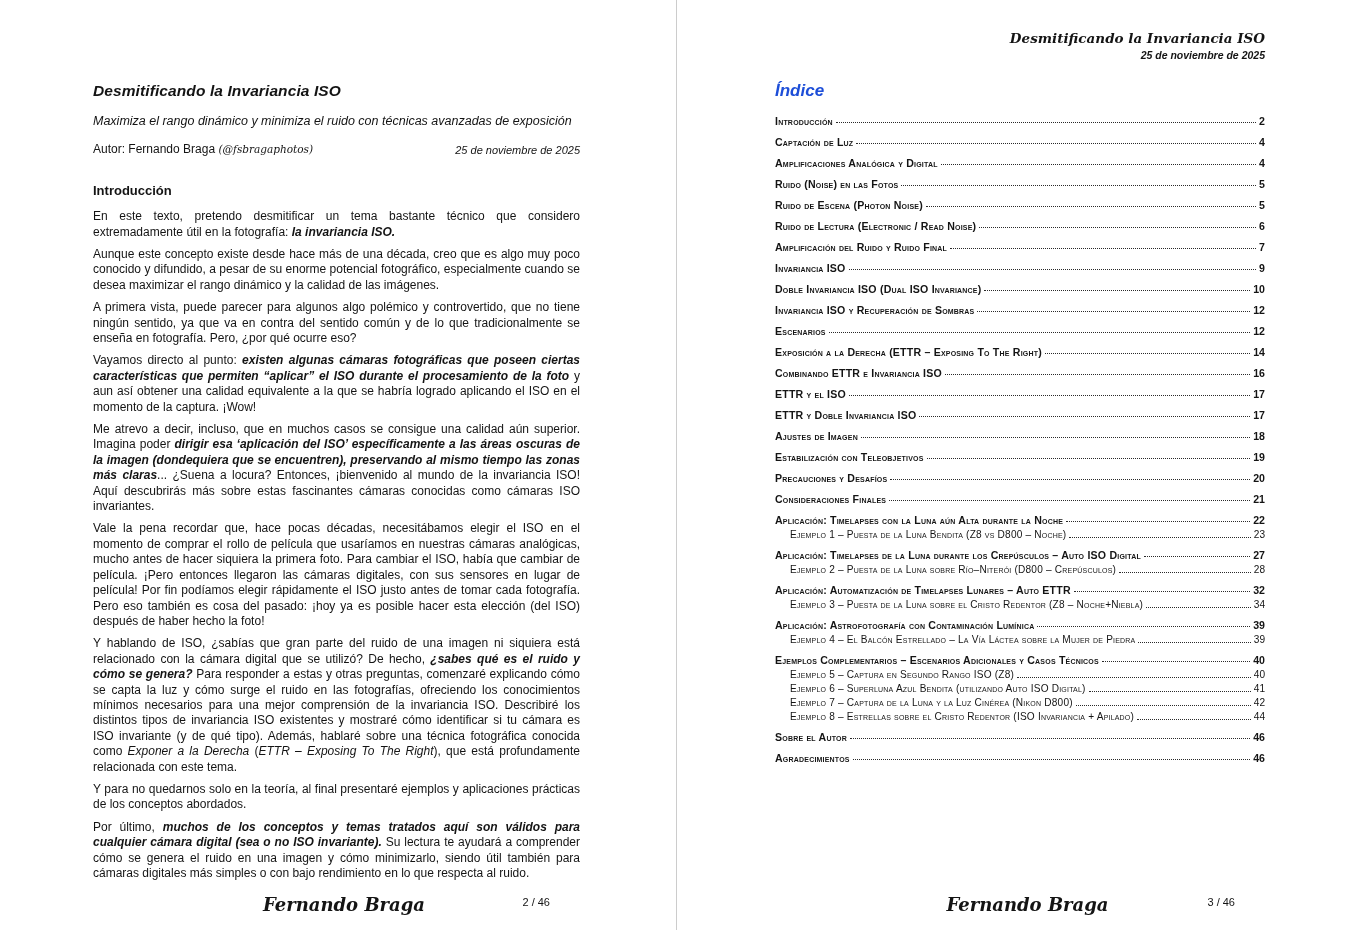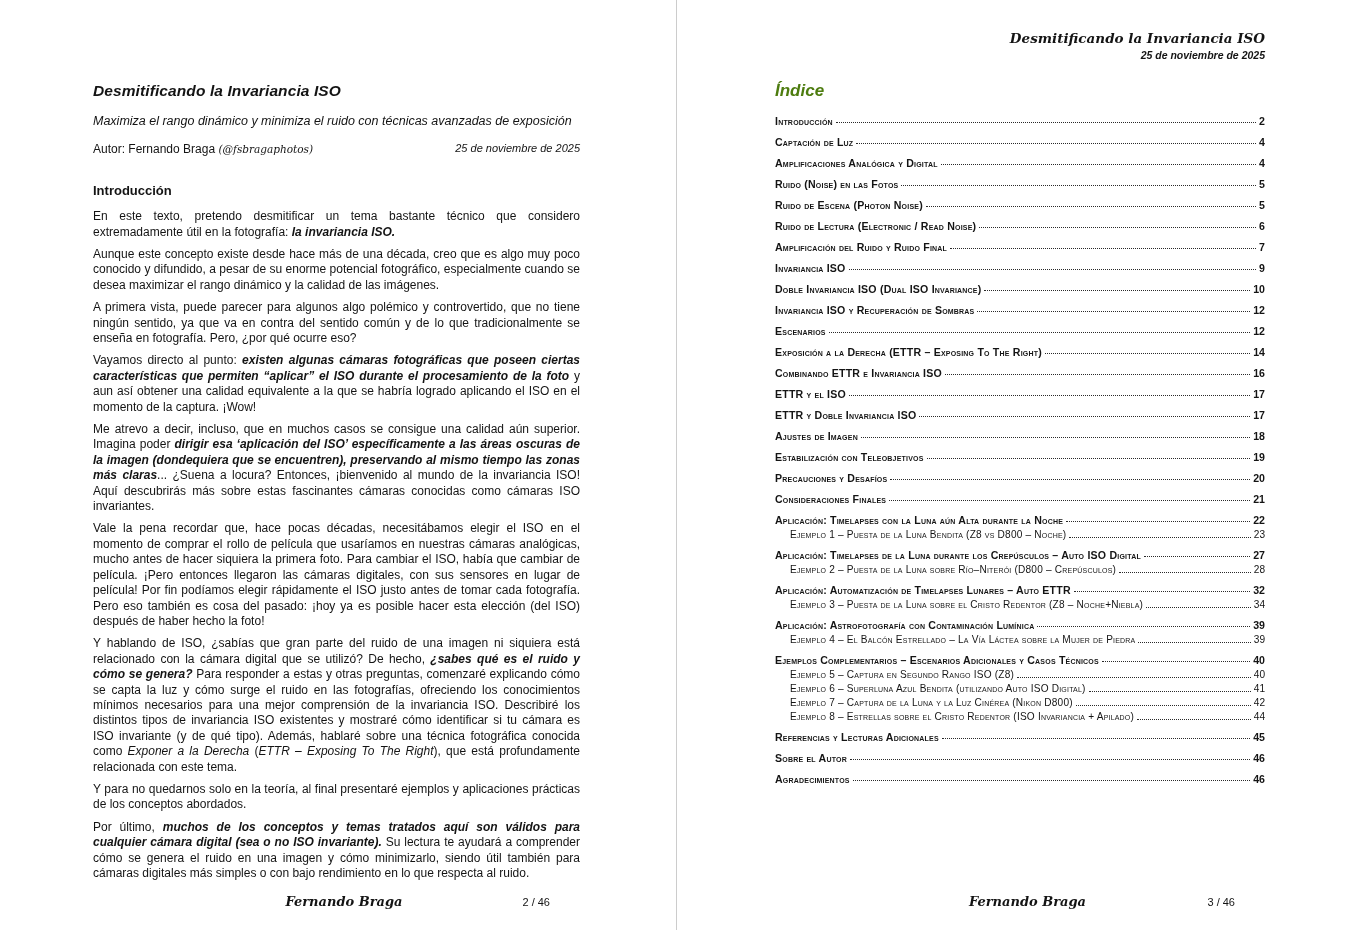--- a/index.html
+++ b/index.html
@@ -10,45 +10,45 @@
     color: #141414;
   }
   .spread { display: flex; width: 1353px; height: 930px; background: #ffffff; }
   .page { position: relative; width: 676px; height: 930px; background: #ffffff; box-sizing: border-box; }
   .page-right { border-left: 1px solid #cccccc; width: 677px; }
 
   
   .inner-left { padding: 72px 96px 0 93px; }
   .doc-title { font-size: 15.5px; font-weight: bold; font-style: italic; letter-spacing: 0.1px; }
   .doc-subtitle { margin-top: 14px; font-size: 12.5px; font-style: italic; }
-  .author-row { margin-top: 14px; display: flex; justify-content: space-between; align-items: flex-start; font-size: 12px; }
+  .author-row { margin-top: 14px; display: flex; justify-content: space-between; align-items: flex-end; font-size: 12px; }
   .author-handle { font-family: "DejaVu Serif", serif; font-style: italic; font-size: 10.5px; }
   .doc-date { font-style: italic; font-size: 11px; }
   .section-heading { margin-top: 27px; font-size: 13px; font-weight: bold; }
   .paras { margin-top: 10px; }
   .para { margin: 0 0 7px 0; font-size: 12px; line-height: 15.4px; text-align: justify; }
   .run-bi { font-weight: bold; font-style: italic; margin-top: 20px; }
   .run-i  { font-style: italic; }
 
   
   .page-footer { position: absolute; bottom: 16px; height: 20px; }
   .footer-left  { left: 93px; right: 96px; }
   .footer-right { left: 98px; right: 88px; }
   .footer-author {
     position: absolute; left: 15px; right: 0; text-align: center;
-    font-family: "DejaVu Serif", serif; font-style: italic; font-weight: bold; font-size: 13px;
+    font-family: "DejaVu Serif", serif; font-style: italic; font-weight: bold; font-size: 18px;
   }
   .footer-page { position: absolute; right: 30px; top: 2px; font-size: 11px; }
 
   
   .inner-right { padding: 30px 88px 0 98px; }
   .running-head { text-align: right; }
   .rh-title { font-family: "DejaVu Serif", serif; font-weight: bold; font-style: italic; font-size: 13.5px; }
   .rh-date { margin-top: 3px; font-style: italic; font-weight: bold; font-size: 10.5px; }
-  .toc-heading { margin-top: 20px; font-size: 17px; font-style: italic; font-weight: bold; color: #4d7c0f; }
+  .toc-heading { margin-top: 20px; font-size: 17px; font-style: italic; font-weight: bold; color: #1d4ed8; }
   .toc { margin-top: 10px; }
   .toc-row { display: flex; align-items: baseline; }
   .toc-row.lvl0 { margin-top: 9px; font-size: 10.6px; font-weight: bold; }
   .toc-row.lvl1 { margin-top: 3px; font-size: 10.1px; font-weight: normal; padding-left: 15px; align-items: flex-end; }
   .toc-label { font-variant: small-caps; letter-spacing: 0.2px; white-space: nowrap; overflow: hidden; flex-shrink: 1; }
   .leader { flex: 1; min-width: 8px; border-bottom: 1.6px dotted #2a2a2a; margin: 0 3px; transform: translateY(-2px); }
   .toc-page { white-space: nowrap; }
 </style>
 </head>
 <body>
@@ -247,25 +247,20 @@
             <span class="toc-label">Ejemplo 7 – Captura de la Luna y la Luz Cinérea (Nikon D800)</span>
             <span class="leader"></span>
             <span class="toc-page">42</span>
           </div>
           <div class="toc-row lvl1">
             <span class="toc-label">Ejemplo 8 – Estrellas sobre el Cristo Redentor (ISO Invariancia + Apilado)</span>
             <span class="leader"></span>
             <span class="toc-page">44</span>
           </div>
           <div class="toc-row lvl0">
-            <span class="toc-label">Referencias y Lecturas Adicionales</span>
-            <span class="leader"></span>
-            <span class="toc-page">45</span>
-          </div>
-          <div class="toc-row lvl0">
             <span class="toc-label">Sobre el Autor</span>
             <span class="leader"></span>
             <span class="toc-page">46</span>
           </div>
           <div class="toc-row lvl0">
             <span class="toc-label">Agradecimientos</span>
             <span class="leader"></span>
             <span class="toc-page">46</span>
           </div>
         </nav>

